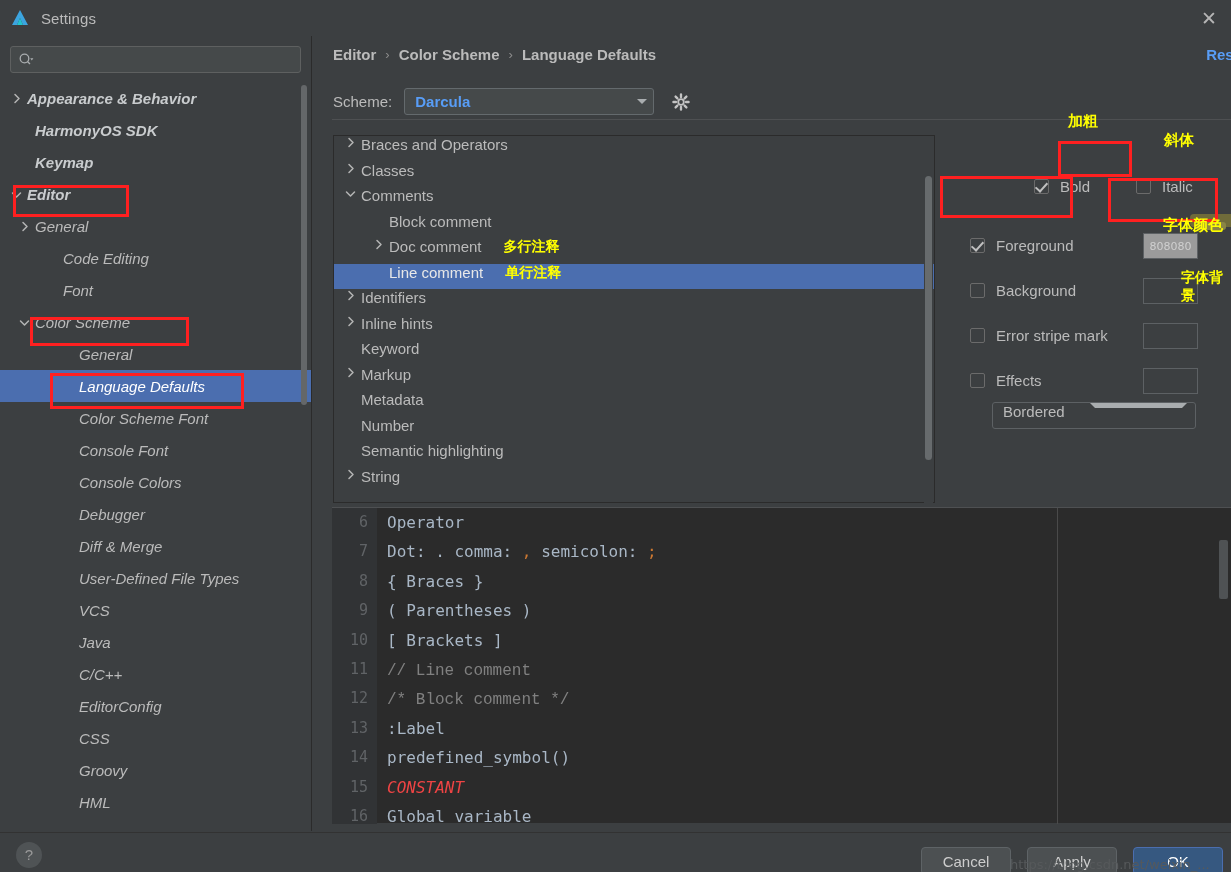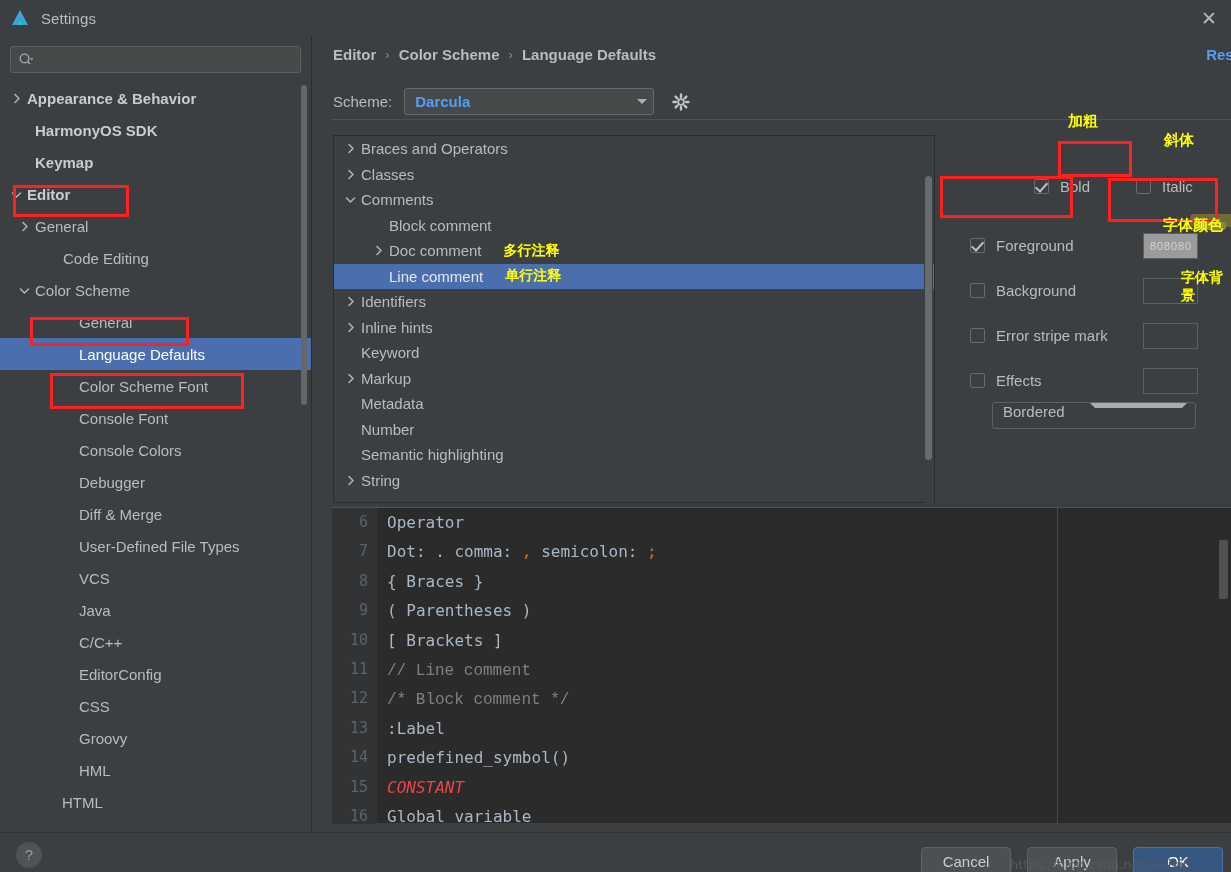--- a/index.html
+++ b/index.html
@@ -30,21 +30,21 @@
   .sidebar {
     position: absolute; left: 0; top: 36px; width: 311px; height: 795px;
     background: #3c3f41;
   }
   .search-wrap { padding: 10px 10px 0 10px; }
   .search-box {
     height: 27px; background: #45494a; border: 1px solid #5e6060; border-radius: 3px;
     display: flex; align-items: center; padding-left: 7px;
   }
   .search-icon { width: 16px; height: 16px; display: block; }
-  .tree { margin-top: 9px; position: relative; height: 745px; overflow: hidden; }
+  .tree { margin-top: 9px; position: relative; height: 745px; overflow: hidden; font-style: italic; }
   .tree-row {
     height: 32px; display: flex; align-items: center; font-size: 15px;
     color: #bbbbbb; white-space: nowrap; position: relative;
   }
   .tree-row.bold { font-weight: bold; color: #c9ccce; }
   .tree-row.selected { background: #4b6eaf; color: #ffffff; }
   .arrow {
     width: 13px; height: 13px; display: inline-block; flex: none;
     margin-right: 4px;
   }
@@ -83,21 +83,21 @@
   }
   .gear { margin-left: 18px; width: 18px; height: 18px; display: block; }
   .hr-line { position: absolute; left: 20px; top: 83px; width: 899px; height: 1px; background: #4e5052; }
 
   
   .attr-panel {
     position: absolute; left: 21px; top: 99px; width: 602px; height: 368px;
     background: #3c3f41; border: 1px solid #2b2b2b;
   }
   .attr-row {
-    height: 25.5px; display: flex; align-items: center; font-size: 15px; color: #bbbbbb;
+    height: 25.5px; display: flex; align-items: flex-start; font-size: 15px; color: #bbbbbb;
     position: relative; padding-left: 10px; white-space: nowrap;
   }
   .attr-row.selected { background: #4b6eaf; color: #e8e8e8; }
   .cn-note {
     color: #ffff00; font-weight: bold; font-size: 14px;
     font-family: "DejaVu Sans", sans-serif; margin-left: 22px;
   }
   .attr-scroll {
     position: absolute; right: 1px; top: 1px; width: 9px; height: 366px; background: #3c3f41;
   }
@@ -261,20 +261,24 @@
           <span class="arrow">
             <svg width="13" height="13" viewBox="0 0 13 13">
               <path d="M5,2.5 L9,6.5 L5,10.5" fill="none" stroke="#b5b5b5" stroke-width="1.5" stroke-linecap="round" stroke-linejoin="round"></path>
             </svg>
           </span>
           <span>General</span>
         </div>
         <div class="tree-row" style="padding-left: 46px;">
           <span class="arrow"></span>
           <span>Code Editing</span>
+        </div>
+        <div class="tree-row" style="padding-left: 46px;">
+          <span class="arrow"></span>
+          <span>Font</span>
         </div>
         <div class="tree-row" style="padding-left: 18px;">
           <span class="arrow">
             <svg width="13" height="13" viewBox="0 0 13 13">
               <path d="M2.5,5 L6.5,9 L10.5,5" fill="none" stroke="#b5b5b5" stroke-width="1.5" stroke-linecap="round" stroke-linejoin="round"></path>
             </svg>
           </span>
           <span>Color Scheme</span>
         </div>
         <div class="tree-row" style="padding-left: 62px;">

